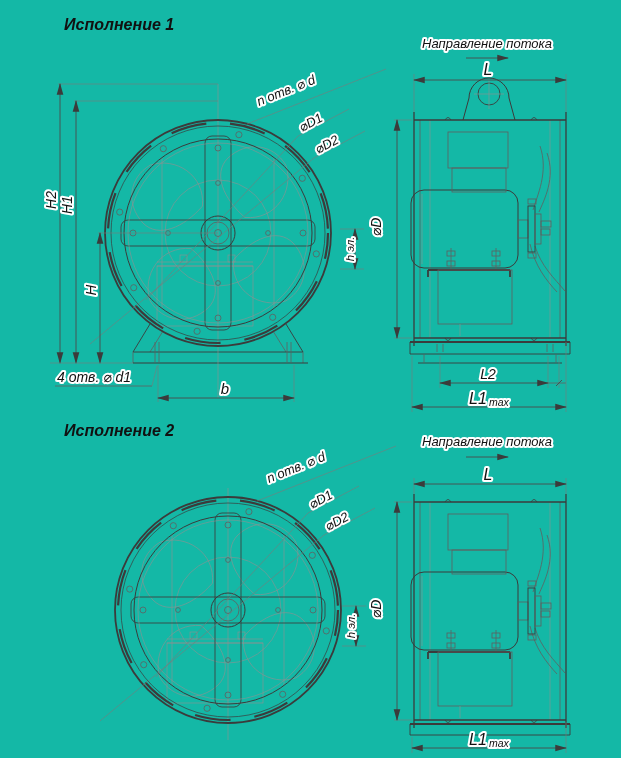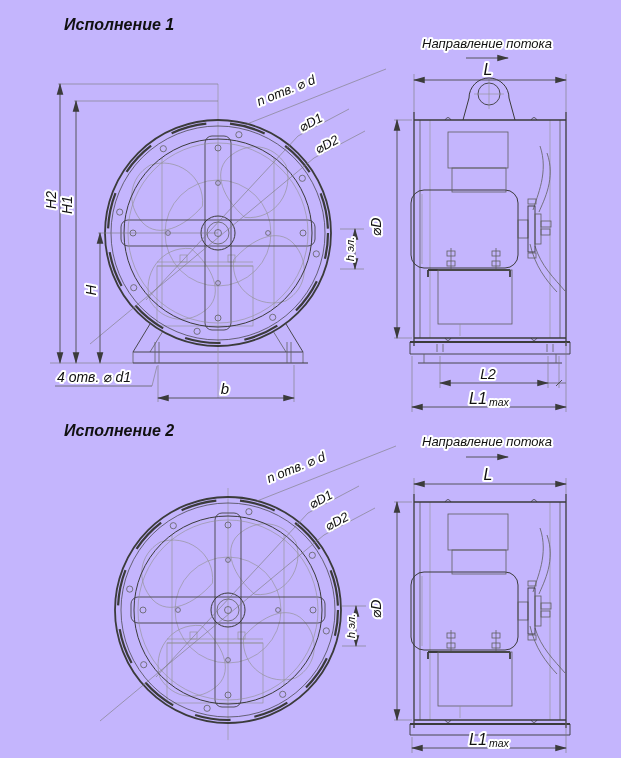--- a/index.html
+++ b/index.html
@@ -1,16 +1,16 @@
 <!DOCTYPE html>
 <html><head>
 <meta charset="utf-8">
 <style>
   html,body{margin:0;padding:0;background:#fff;}
-  #stage{position:relative;width:621px;height:758px;background:#c4b5fd;overflow:hidden;
+  #stage{position:relative;width:621px;height:758px;background:#14b8a6;overflow:hidden;
          font-family:"Liberation Sans","DejaVu Sans",sans-serif;}
   svg text{fill:#111;font-style:italic;font-family:"Liberation Sans","DejaVu Sans",sans-serif;}
   .ttl{font-weight:bold;font-size:16px;}
   .lbl13{font-size:13px;} .lbl14{font-size:14px;} .lbl15{font-size:15px;}
   .lbl16{font-size:16px;} .lbl11{font-size:11.5px;} .sub{font-size:10.5px;}
   .ln{stroke:#3b3b3b;fill:none;}
   .lt{stroke:#909090;stroke-width:0.6;fill:none;}
   .lt2{stroke:#5f5f5f;stroke-width:0.8;fill:none;}
   .ext{stroke:#7a7a7a;stroke-width:0.6;fill:none;}
   .dim{stroke:#4a4a4a;stroke-width:0.9;fill:none;}

